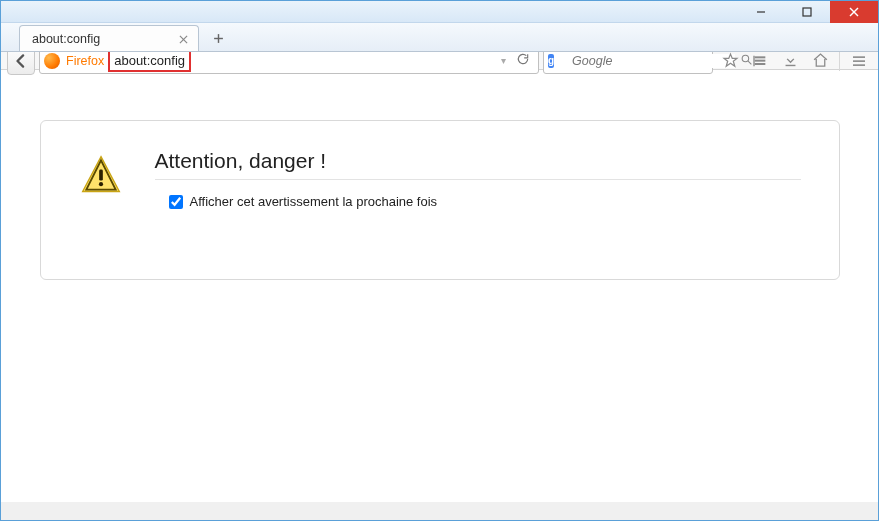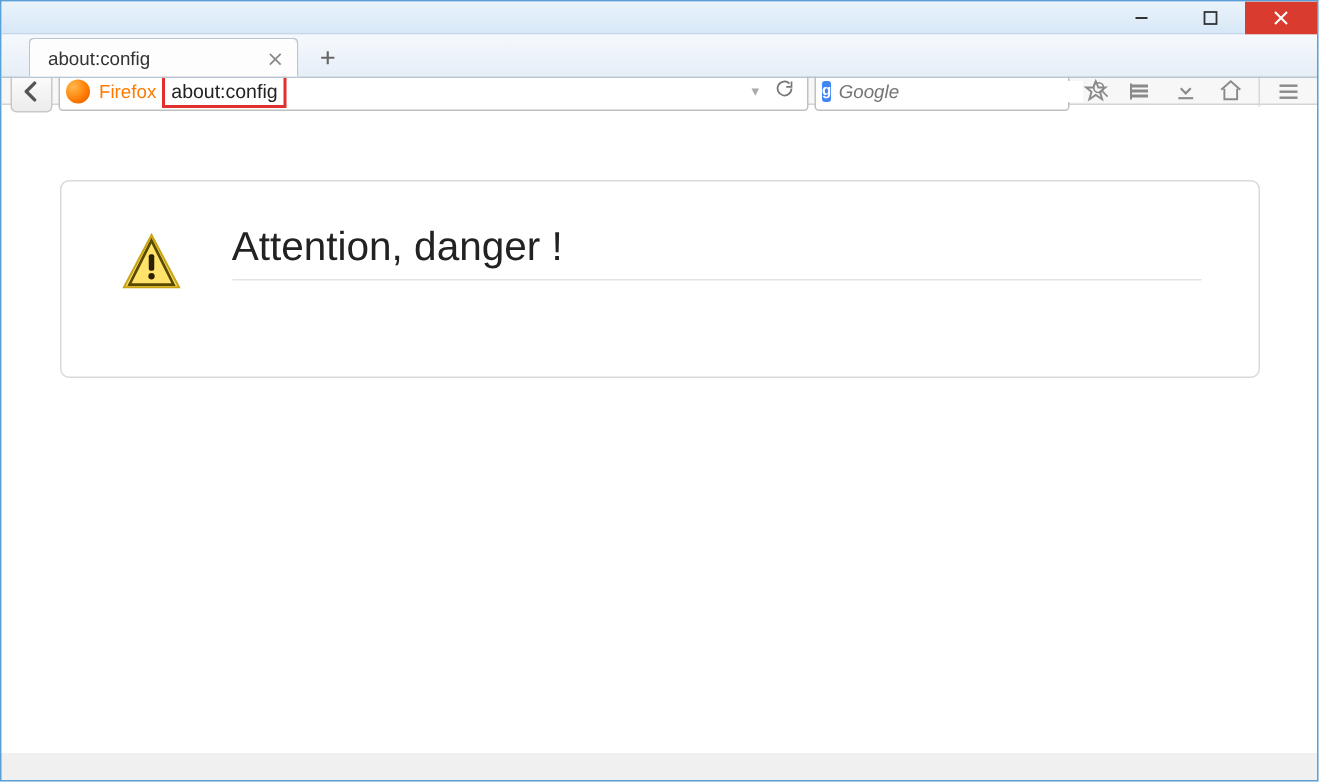--- a/index.html
+++ b/index.html
@@ -113,21 +113,21 @@
     width:170px;height:26px;
     border:1px solid #c0c0c0;background:#fff;border-radius:3px;
     display:flex;align-items:center;padding:0 4px;gap:5px;
   }
   .g-icon {
     width:14px;height:14px;background:#4285f4;border-radius:2px;
     display:flex;align-items:center;justify-content:center;
     color:#fff;font-size:10px;font-weight:bold;font-family:Arial;
   }
   .search-input {
-    flex:1;border:none;outline:none;font-size:12.5px;color:#ec4899;font-style:italic;
+    flex:1;border:none;outline:none;font-size:12.5px;color:#ec4899;font-style:italic;margin-left:13px;
   }
   .mag { color:#888; }
   .tool-icon {
     width:26px;height:26px;display:flex;align-items:center;justify-content:center;
     color:#8a8a8a;
   }
   .hr-sep { width:1px;height:20px;background:#d8d8d8;margin:0 2px; }
   
   .content {
     background:#fff;
@@ -140,21 +140,21 @@
     background:#fff;
     padding:28px 38px 50px 38px;
     max-width: 800px;
     margin:0 auto;
     display:flex;
     gap:28px;
   }
   .warn-icon-wrap { width:48px; padding-top:4px; }
   .warn-body { flex:1; }
   .warn-title {
-    font-size:27px;
+    font-size:21px;
     font-weight:400;
     color:#222;
     padding-bottom:6px;
     border-bottom:1px solid #e3e3e3;
     margin-bottom:14px;
   }
   .warn-text {
     font-size:13px;
     color:#333;
     line-height:1.5;
@@ -292,15 +292,19 @@
     <div class="warn-icon-wrap">
       <svg width="44" height="44" viewBox="0 0 48 48">
         <path d="M24 4 L44 42 L4 42 Z" fill="#ffe36a" stroke="#caa515" stroke-width="1.5"></path>
         <path d="M24 8 L40 40 L8 40 Z" fill="none" stroke="#5a4a00" stroke-width="2"></path>
         <rect x="22" y="18" width="4" height="12" rx="1.5" fill="#2b2100"></rect>
         <circle cx="24" cy="34" r="2.3" fill="#2b2100"></circle>
       </svg>
     </div>
     <div class="warn-body">
       <h1 class="warn-title">Attention, danger !</h1>
+      <div class="cb-row">
+        <input type="checkbox" checked="" id="cb" style="">
+        <label for="cb">Afficher cet avertissement la prochaine fois</label>
+      </div>
     </div>
   </div>
 </div>
 
 </body></html>

